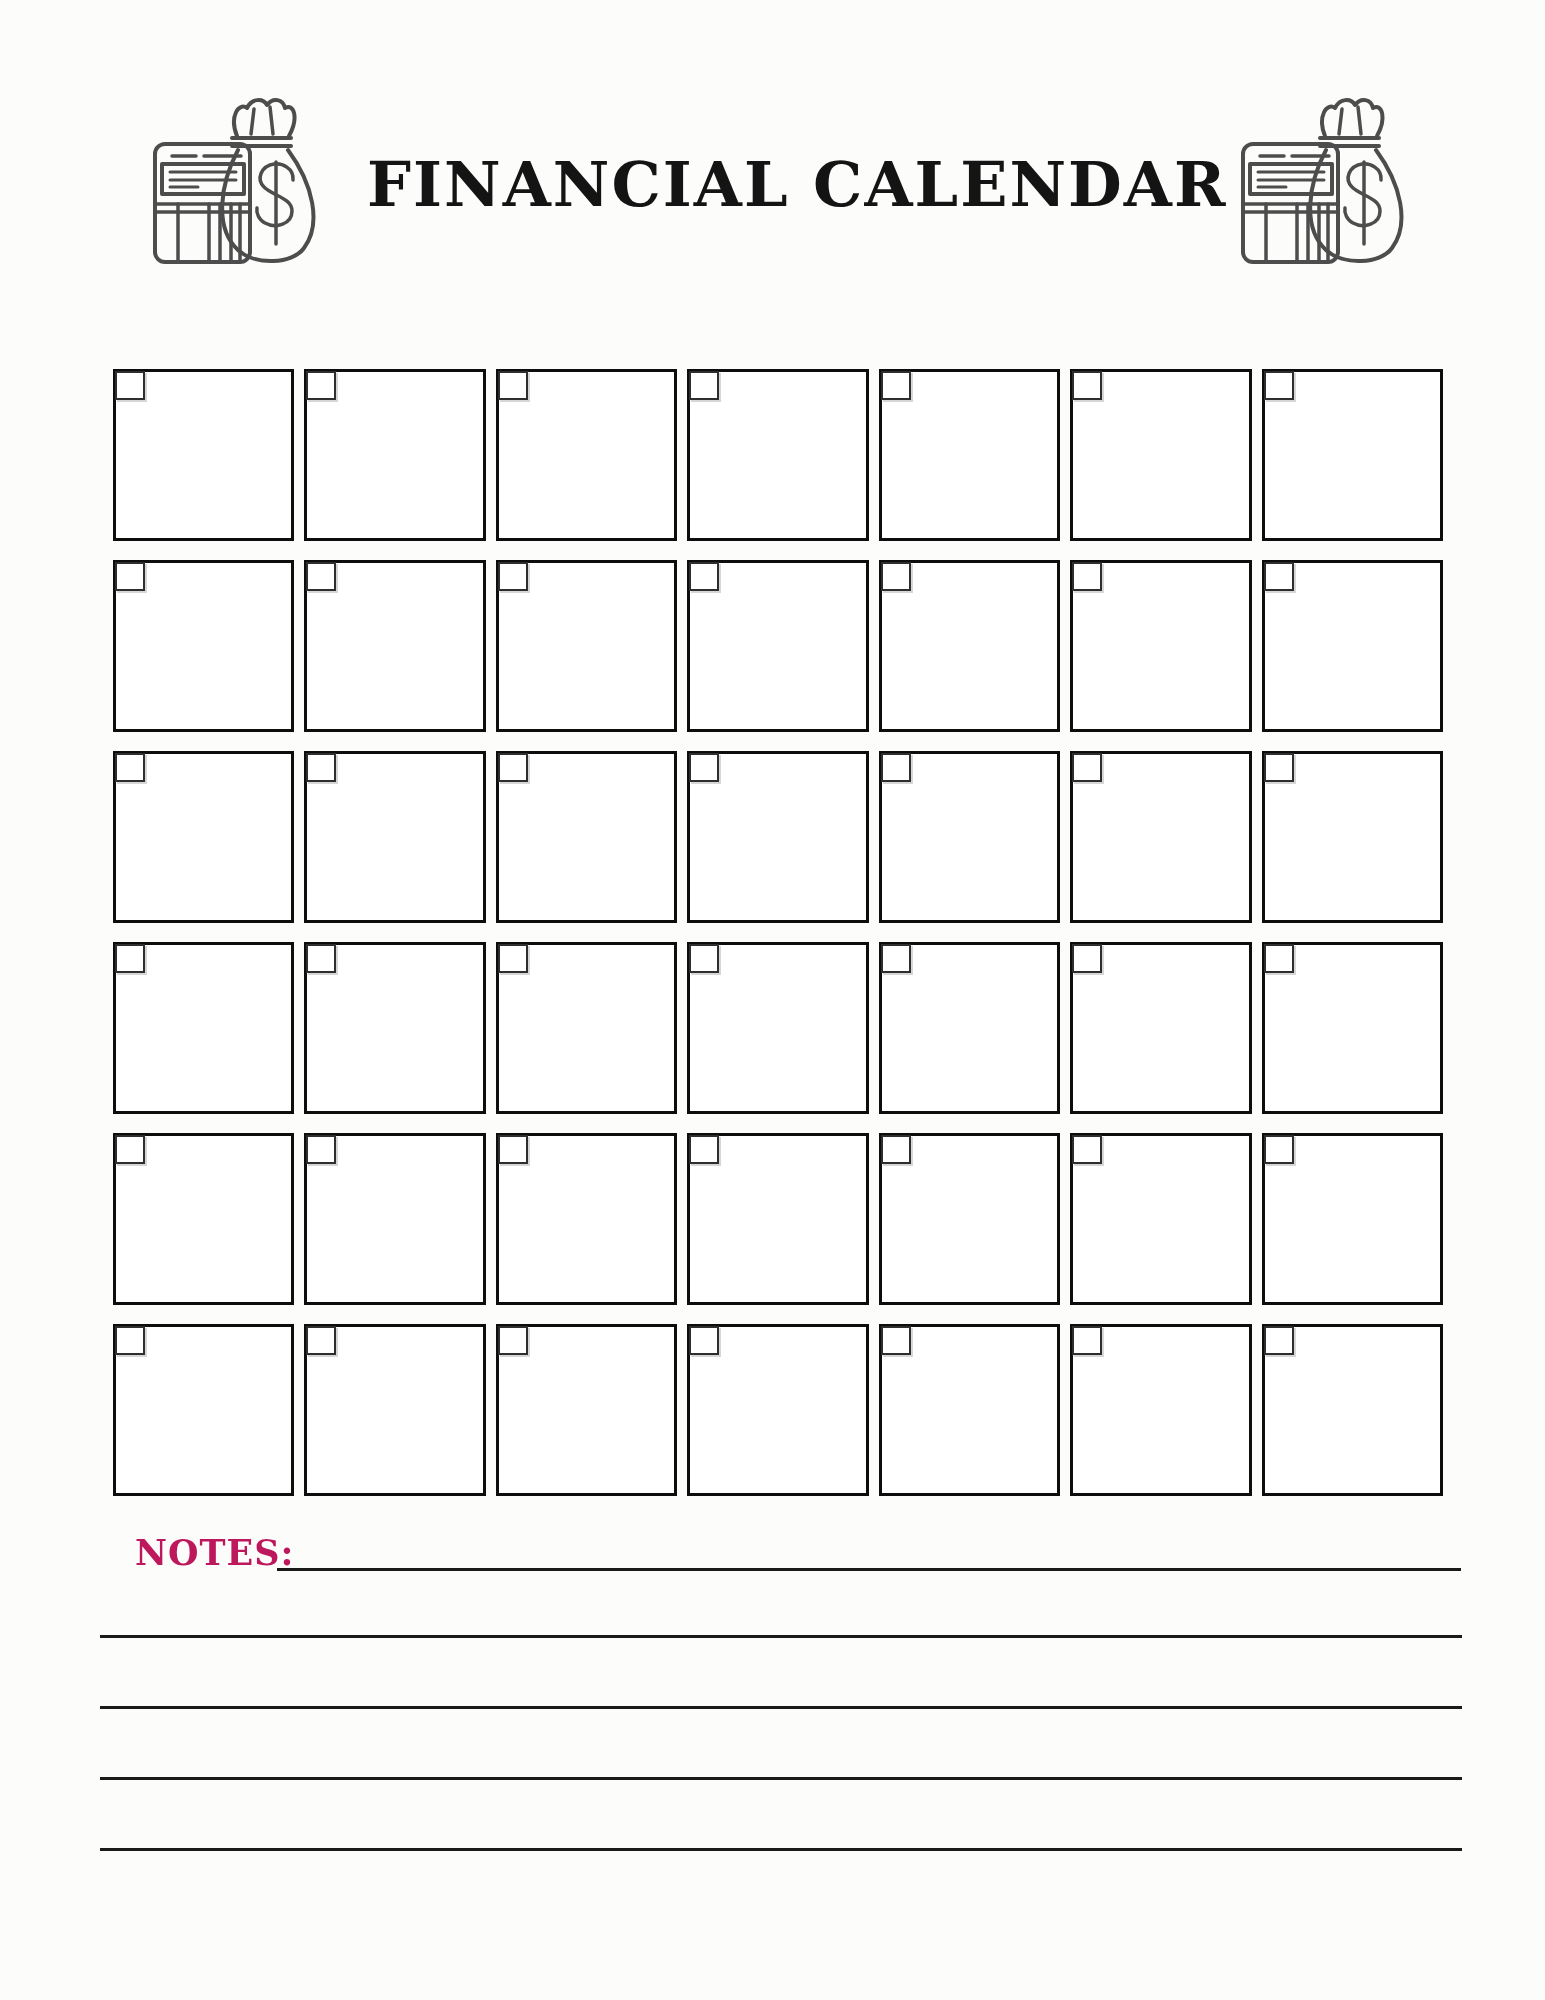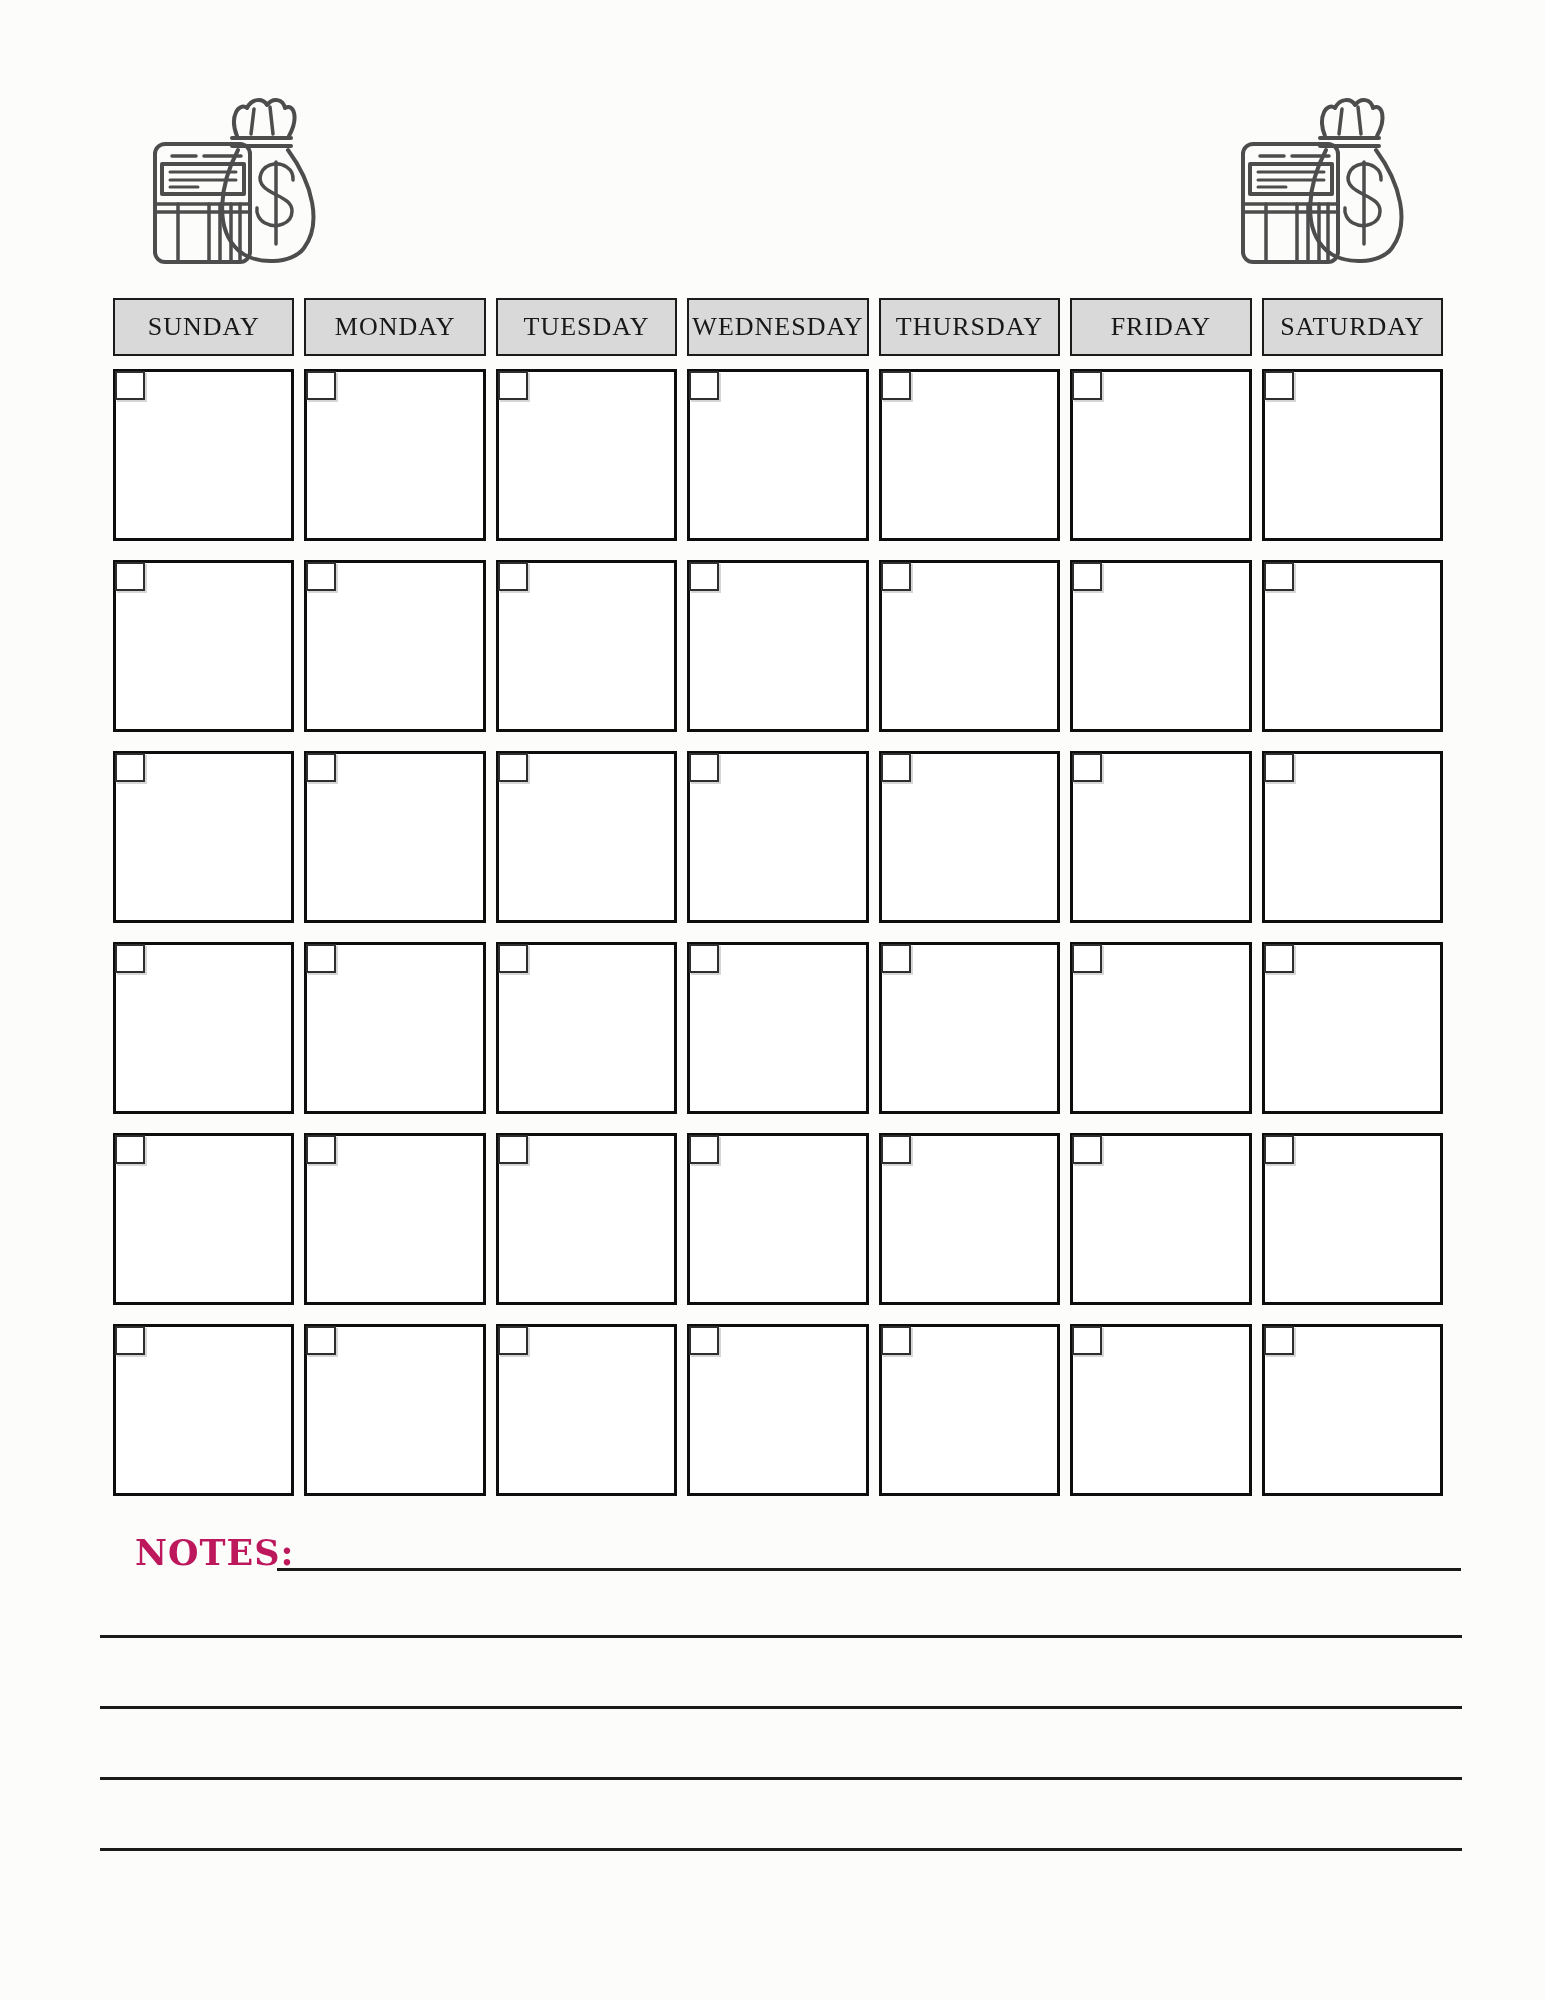--- a/index.html
+++ b/index.html
@@ -94,34 +94,26 @@
         <line class="ic-stroke" stroke-width="3.5" x1="90" y1="108" x2="90" y2="165"></line>
         <line class="ic-stroke" stroke-width="3.5" x1="99" y1="108" x2="99" y2="165"></line>
       </g>
     </defs>
   </svg>
 
   <svg class="icon left" viewBox="0 0 190 172">
     <use href="#register-bag"></use>
   </svg>
 
+  <div class="title">FINANCIAL CALENDAR</div>
 
   <svg class="icon right" viewBox="0 0 190 172">
     <use href="#register-bag"></use>
   </svg>
 
-  <div class="day-headers" id="day-headers">
-      <div class="day-header">SUNDAY</div>
-      <div class="day-header">MONDAY</div>
-      <div class="day-header">TUESDAY</div>
-      <div class="day-header">WEDNESDAY</div>
-      <div class="day-header">THURSDAY</div>
-      <div class="day-header">FRIDAY</div>
-      <div class="day-header">SATURDAY</div>
-    </div>
 
   <div class="calendar-grid" id="calendar-grid">
       <div class="day-cell">
         <div class="date-box"></div>
       </div>
       <div class="day-cell">
         <div class="date-box"></div>
       </div>
       <div class="day-cell">
         <div class="date-box"></div>

